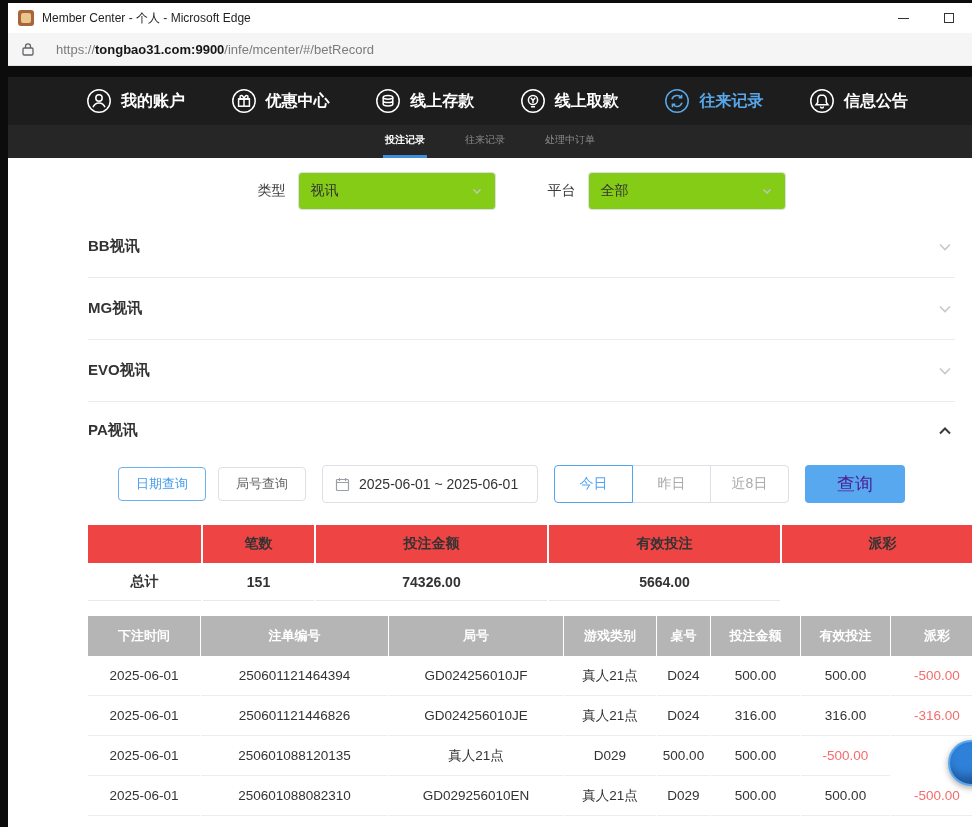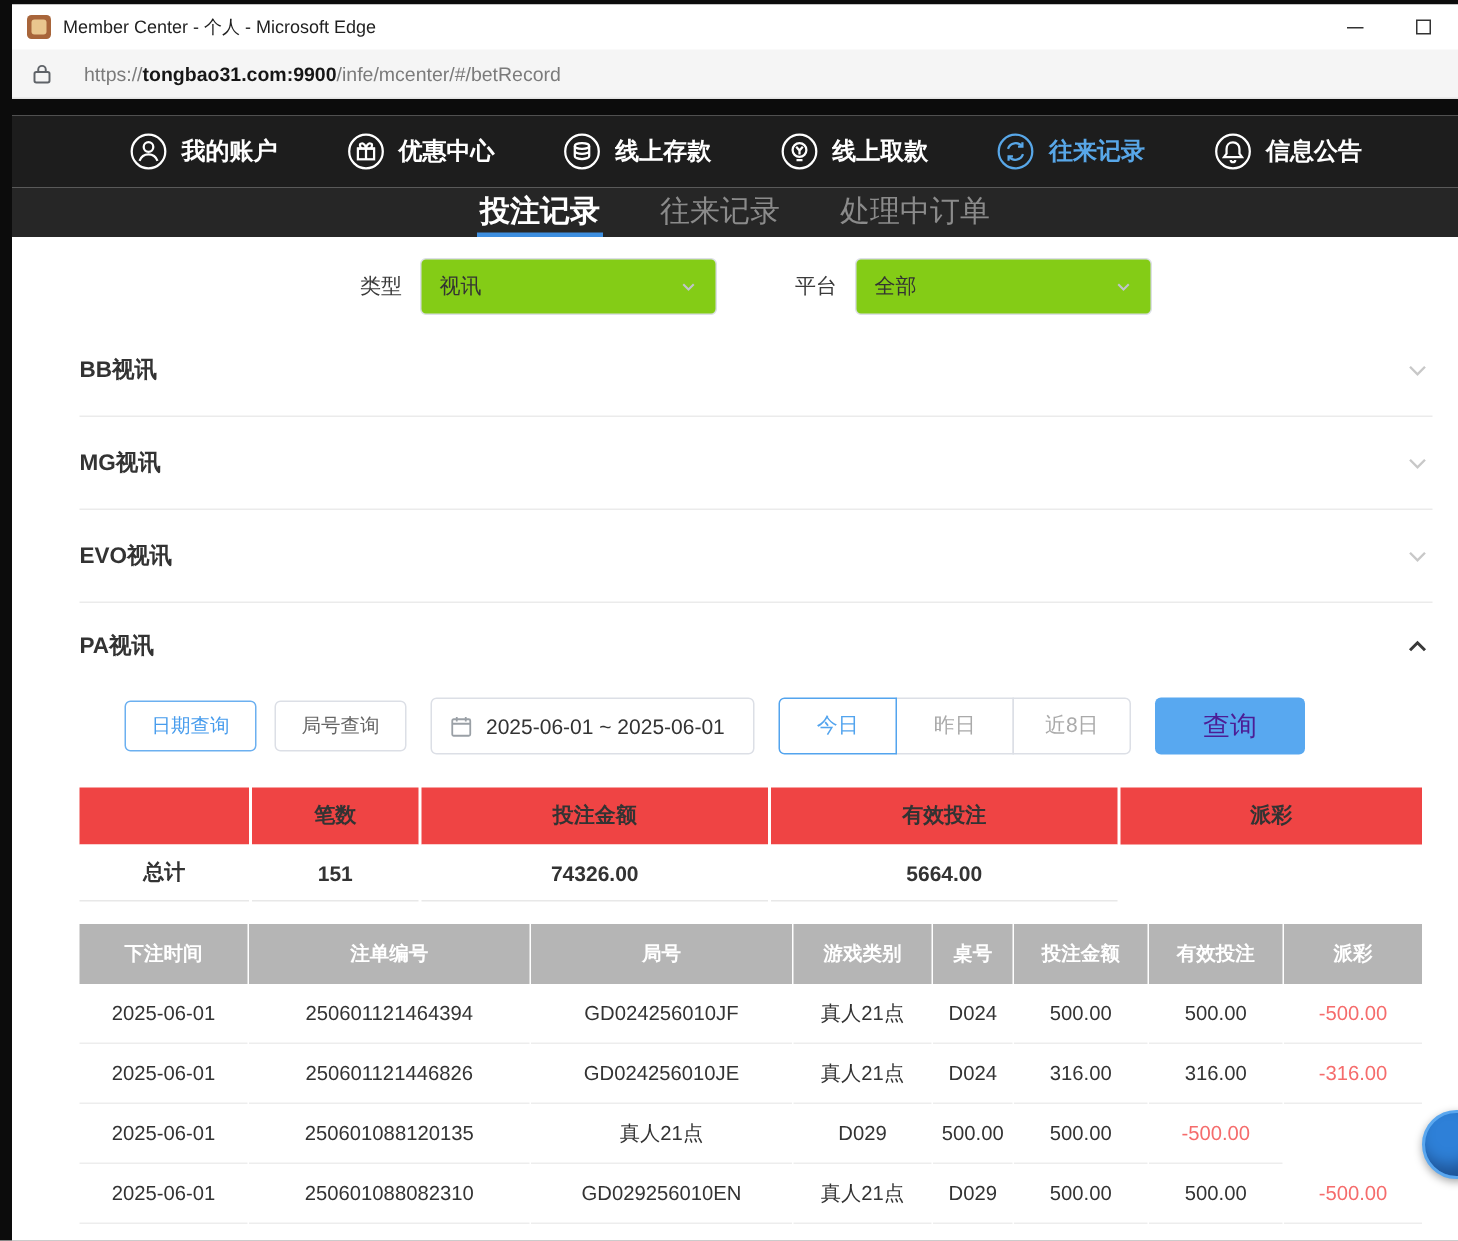--- a/index.html
+++ b/index.html
@@ -29,24 +29,24 @@
   .page { flex:1; display:flex; flex-direction:column; background:#fff; min-height:0; }
   .gapstrip { height:11px; background:#0c0c0c; flex:0 0 auto; }
 
   .mainnav { height:48px; background:#1d1d1d; display:flex; align-items:center; justify-content:space-between;
              padding:0 64px 0 78px; flex:0 0 auto; }
   .nav-item { display:flex; align-items:center; gap:9px; color:#ffffff; font-size:16px; font-weight:700; cursor:pointer; white-space:nowrap; }
   .nav-item.active { color:#58a7e8; }
   .nav-icon { display:flex; }
 
   .subnav { height:33px; background:#262626; display:flex; justify-content:center; gap:36px; flex:0 0 auto; }
-  .tab { color:#8b8b8b; font-size:20px; display:flex; align-items:center; padding:0 2px; border-bottom:3px solid transparent; cursor:pointer; }
+  .tab { color:#8b8b8b; font-size:10px; display:flex; align-items:center; padding:0 2px; border-bottom:3px solid transparent; cursor:pointer; }
   .tab.active { color:#ffffff; font-weight:700; border-bottom-color:#3d8edf; }
 
-  .content { flex:1; background:#fff; padding:14px 17px 0 45px; overflow:hidden; }
+  .content { flex:1; background:#fff; padding:14px 17px 0 80px; overflow:hidden; }
 
   
   .filter-row { display:flex; align-items:center; justify-content:center; gap:12px; margin-bottom:6px; }
   .f-label { font-size:14px; color:#3a3a3a; }
   .f-gap { width:28px; }
   .select { width:198px; height:38px; border:1px solid #dcdfe6; border-radius:4px; display:flex; align-items:center;
             padding:0 12px; font-size:14px; color:#333; background:#84cc16; cursor:pointer; }
   .select .chev { margin-left:auto; display:flex; }
 
   

